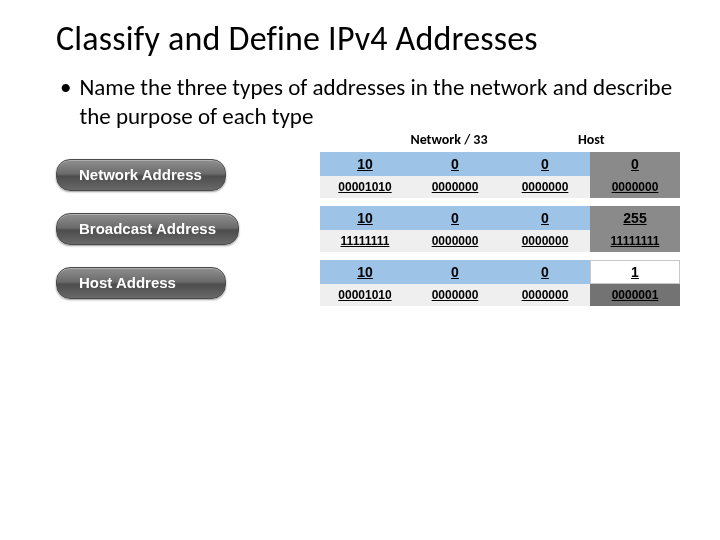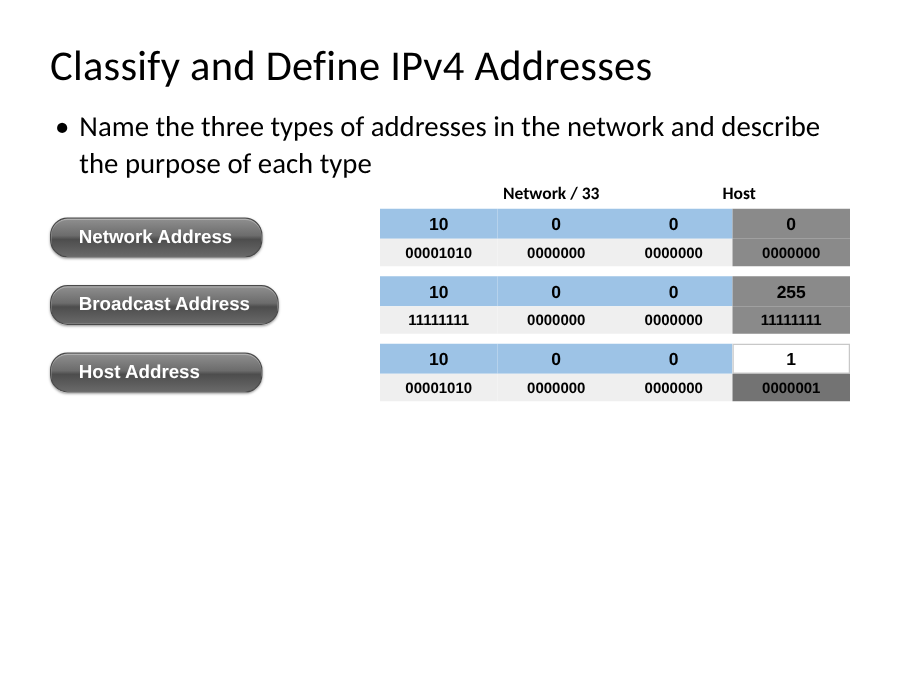--- a/index.html
+++ b/index.html
@@ -4,21 +4,21 @@
 <style>
   * { box-sizing: border-box; margin: 0; padding: 0; }
   body {
     width: 720px;
     height: 540px;
     background: #fff;
     font-family: Calibri, Arial, sans-serif;
     color: #000;
     overflow: hidden;
   }
-  .slide { padding: 18px 40px 10px 40px; margin-top: 15px; }
+  .slide { padding: 18px 40px 10px 56px; }
   .title {
     font-size: 34px;
     font-weight: 400;
     margin-bottom: 14px;
     letter-spacing: 0.2px;
   }
   .bullet {
     font-size: 23px;
     line-height: 1.25;
     display: flex;
@@ -61,21 +61,21 @@
   .grid-col {
     flex: 1;
     display: grid;
     grid-template-columns: 1fr 1fr 1fr 1fr;
     font-family: Arial, sans-serif;
   }
   .cell {
     text-align: center;
     font-weight: 700;
     font-size: 14px;
-    display:flex; align-items:center; justify-content:center;
+    display:flex; align-items:center; justify-content:center;text-decoration:underline;
   }
   .row-dec .cell { height: 24px; }
   .row-bin .cell { height: 22px; font-size: 12px; font-weight: 700; }
   .row-dec { }
   .blue { background: #9dc3e6; }
   .grey-dark { background: #8a8a8a; }
   .host-white { background: #fff; border: 1px solid #c8c8c8; }
   .row-bin .cell { background: #efefef; }
   .row-bin .cell.hostbin { background: #8a8a8a; }
   .row-bin .cell.hostbin-white { background: #737373; }

